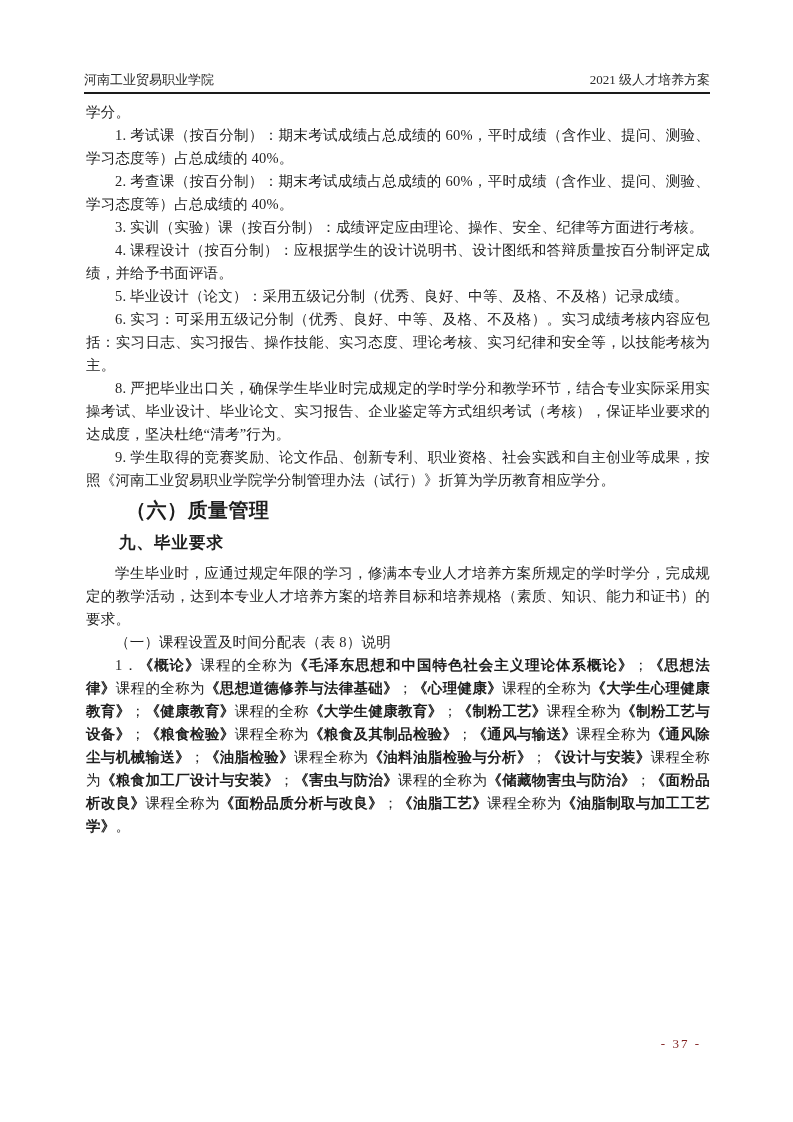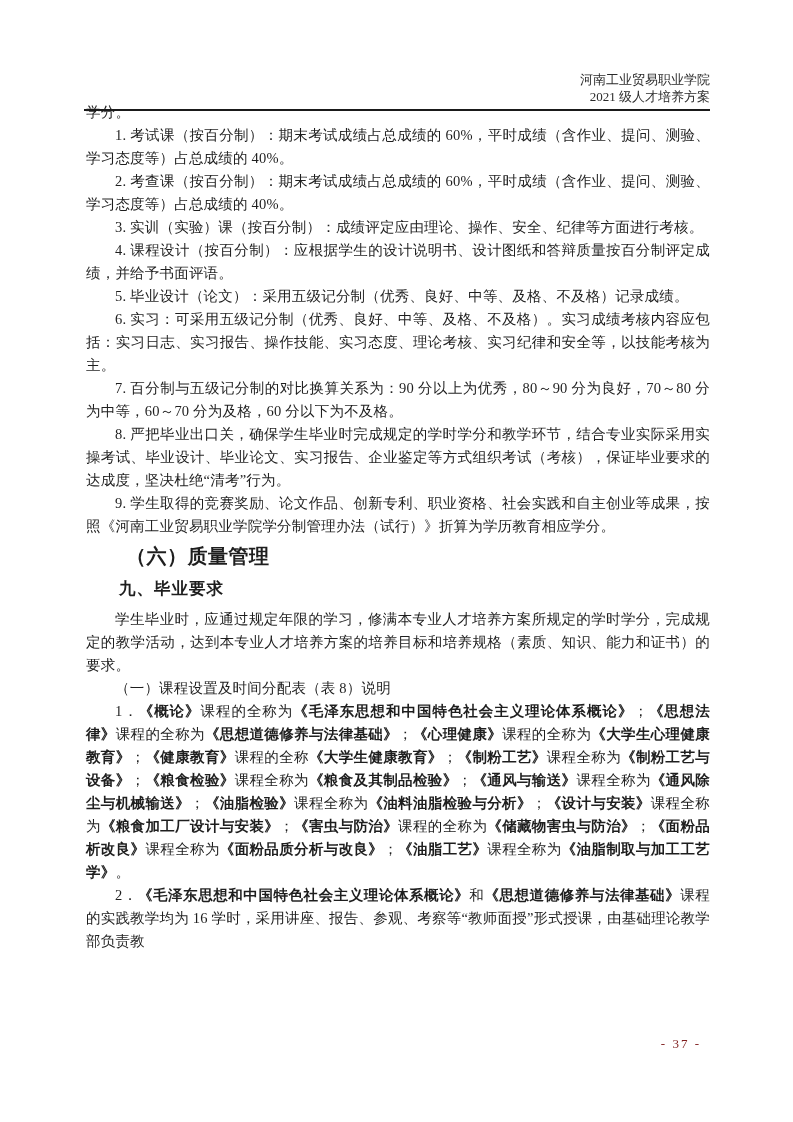--- a/index.html
+++ b/index.html
@@ -23,21 +23,20 @@
     left: 84px;
     width: 626px;
     display: flex;
     justify-content: space-between;
     align-items: flex-end;
     font-size: 13px;
     line-height: 17px;
     padding-bottom: 4px;
     border-bottom: 2px solid #1a1a1a;
     color: #2a2a2a;
-    flex-direction: column;
   }
   .doc-body {
     position: absolute;
     top: 101px;
     left: 86px;
     width: 624px;
     font-size: 14.5px;
     line-height: 23px;
     text-align: justify;
     letter-spacing: 0.2px;
@@ -86,26 +85,24 @@
   </div>
 
   <div class="doc-body">
       <p class="no-indent"><span>学分。</span></p>
       <p><span>1. 考试课（按百分制）：期末考试成绩占总成绩的 60%，平时成绩（含作业、提问、测验、学习态度等）占总成绩的 40%。</span></p>
       <p><span>2. 考查课（按百分制）：期末考试成绩占总成绩的 60%，平时成绩（含作业、提问、测验、学习态度等）占总成绩的 40%。</span></p>
       <p><span>3. 实训（实验）课（按百分制）：成绩评定应由理论、操作、安全、纪律等方面进行考核。</span></p>
       <p><span>4. 课程设计（按百分制）：应根据学生的设计说明书、设计图纸和答辩质量按百分制评定成绩，并给予书面评语。</span></p>
       <p><span>5. 毕业设计（论文）：采用五级记分制（优秀、良好、中等、及格、不及格）记录成绩。</span></p>
       <p><span>6. 实习：可采用五级记分制（优秀、良好、中等、及格、不及格）。实习成绩考核内容应包括：实习日志、实习报告、操作技能、实习态度、理论考核、实习纪律和安全等，以技能考核为主。</span></p>
-      <p><span>7. 百分制与五级记分制的对比换算关系为：90 分以上为优秀，80～90 分为良好，70～80 分为中等，60～70 分为及格，60 分以下为不及格。</span></p>
       <p><span>8. 严把毕业出口关，确保学生毕业时完成规定的学时学分和教学环节，结合专业实际采用实操考试、毕业设计、毕业论文、实习报告、企业鉴定等方式组织考试（考核），保证毕业要求的达成度，坚决杜绝“清考”行为。</span></p>
       <p><span>9. 学生取得的竞赛奖励、论文作品、创新专利、职业资格、社会实践和自主创业等成果，按照《河南工业贸易职业学院学分制管理办法（试行）》折算为学历教育相应学分。</span></p>
       <p class="h2"><span>（六）质量管理</span></p>
       <p class="h1"><span>九、毕业要求</span></p>
       <p><span>学生毕业时，应通过规定年限的学习，修满本专业人才培养方案所规定的学时学分，完成规定的教学活动，达到本专业人才培养方案的培养目标和培养规格（素质、知识、能力和证书）的要求。</span></p>
       <p><span>（一）课程设置及时间分配表（表 8）说明</span></p>
       <p><span>1．</span><span class="bold">《概论》</span><span>课程的全称为</span><span class="bold">《毛泽东思想和中国特色社会主义理论体系概论》</span><span>；</span><span class="bold">《思想法律》</span><span>课程的全称为</span><span class="bold">《思想道德修养与法律基础》</span><span>；</span><span class="bold">《心理健康》</span><span>课程的全称为</span><span class="bold">《大学生心理健康教育》</span><span>；</span><span class="bold">《健康教育》</span><span>课程的全称</span><span class="bold">《大学生健康教育》</span><span>；</span><span class="bold">《制粉工艺》</span><span>课程全称为</span><span class="bold">《制粉工艺与设备》</span><span>；</span><span class="bold">《粮食检验》</span><span>课程全称为</span><span class="bold">《粮食及其制品检验》</span><span>；</span><span class="bold">《通风与输送》</span><span>课程全称为</span><span class="bold">《通风除尘与机械输送》</span><span>；</span><span class="bold">《油脂检验》</span><span>课程全称为</span><span class="bold">《油料油脂检验与分析》</span><span>；</span><span class="bold">《设计与安装》</span><span>课程全称为</span><span class="bold">《粮食加工厂设计与安装》</span><span>；</span><span class="bold">《害虫与防治》</span><span>课程的全称为</span><span class="bold">《储藏物害虫与防治》</span><span>；</span><span class="bold">《面粉品析改良》</span><span>课程全称为</span><span class="bold">《面粉品质分析与改良》</span><span>；</span><span class="bold">《油脂工艺》</span><span>课程全称为</span><span class="bold">《油脂制取与加工工艺学》</span><span>。</span></p>
-      <p><span>2．</span><span class="bold">《毛泽东思想和中国特色社会主义理论体系概论》</span><span>和</span><span class="bold">《思想道德修养与法律基础》</span><span>课程的实践教学均为 16 学时，采用讲座、报告、参观、考察等“教师面授”形式授课，由基础理论教学部负责教</span></p>
     </div>
 
   <div class="page-number">- 37 -</div>
 
 </div>
 
 </body></html>

